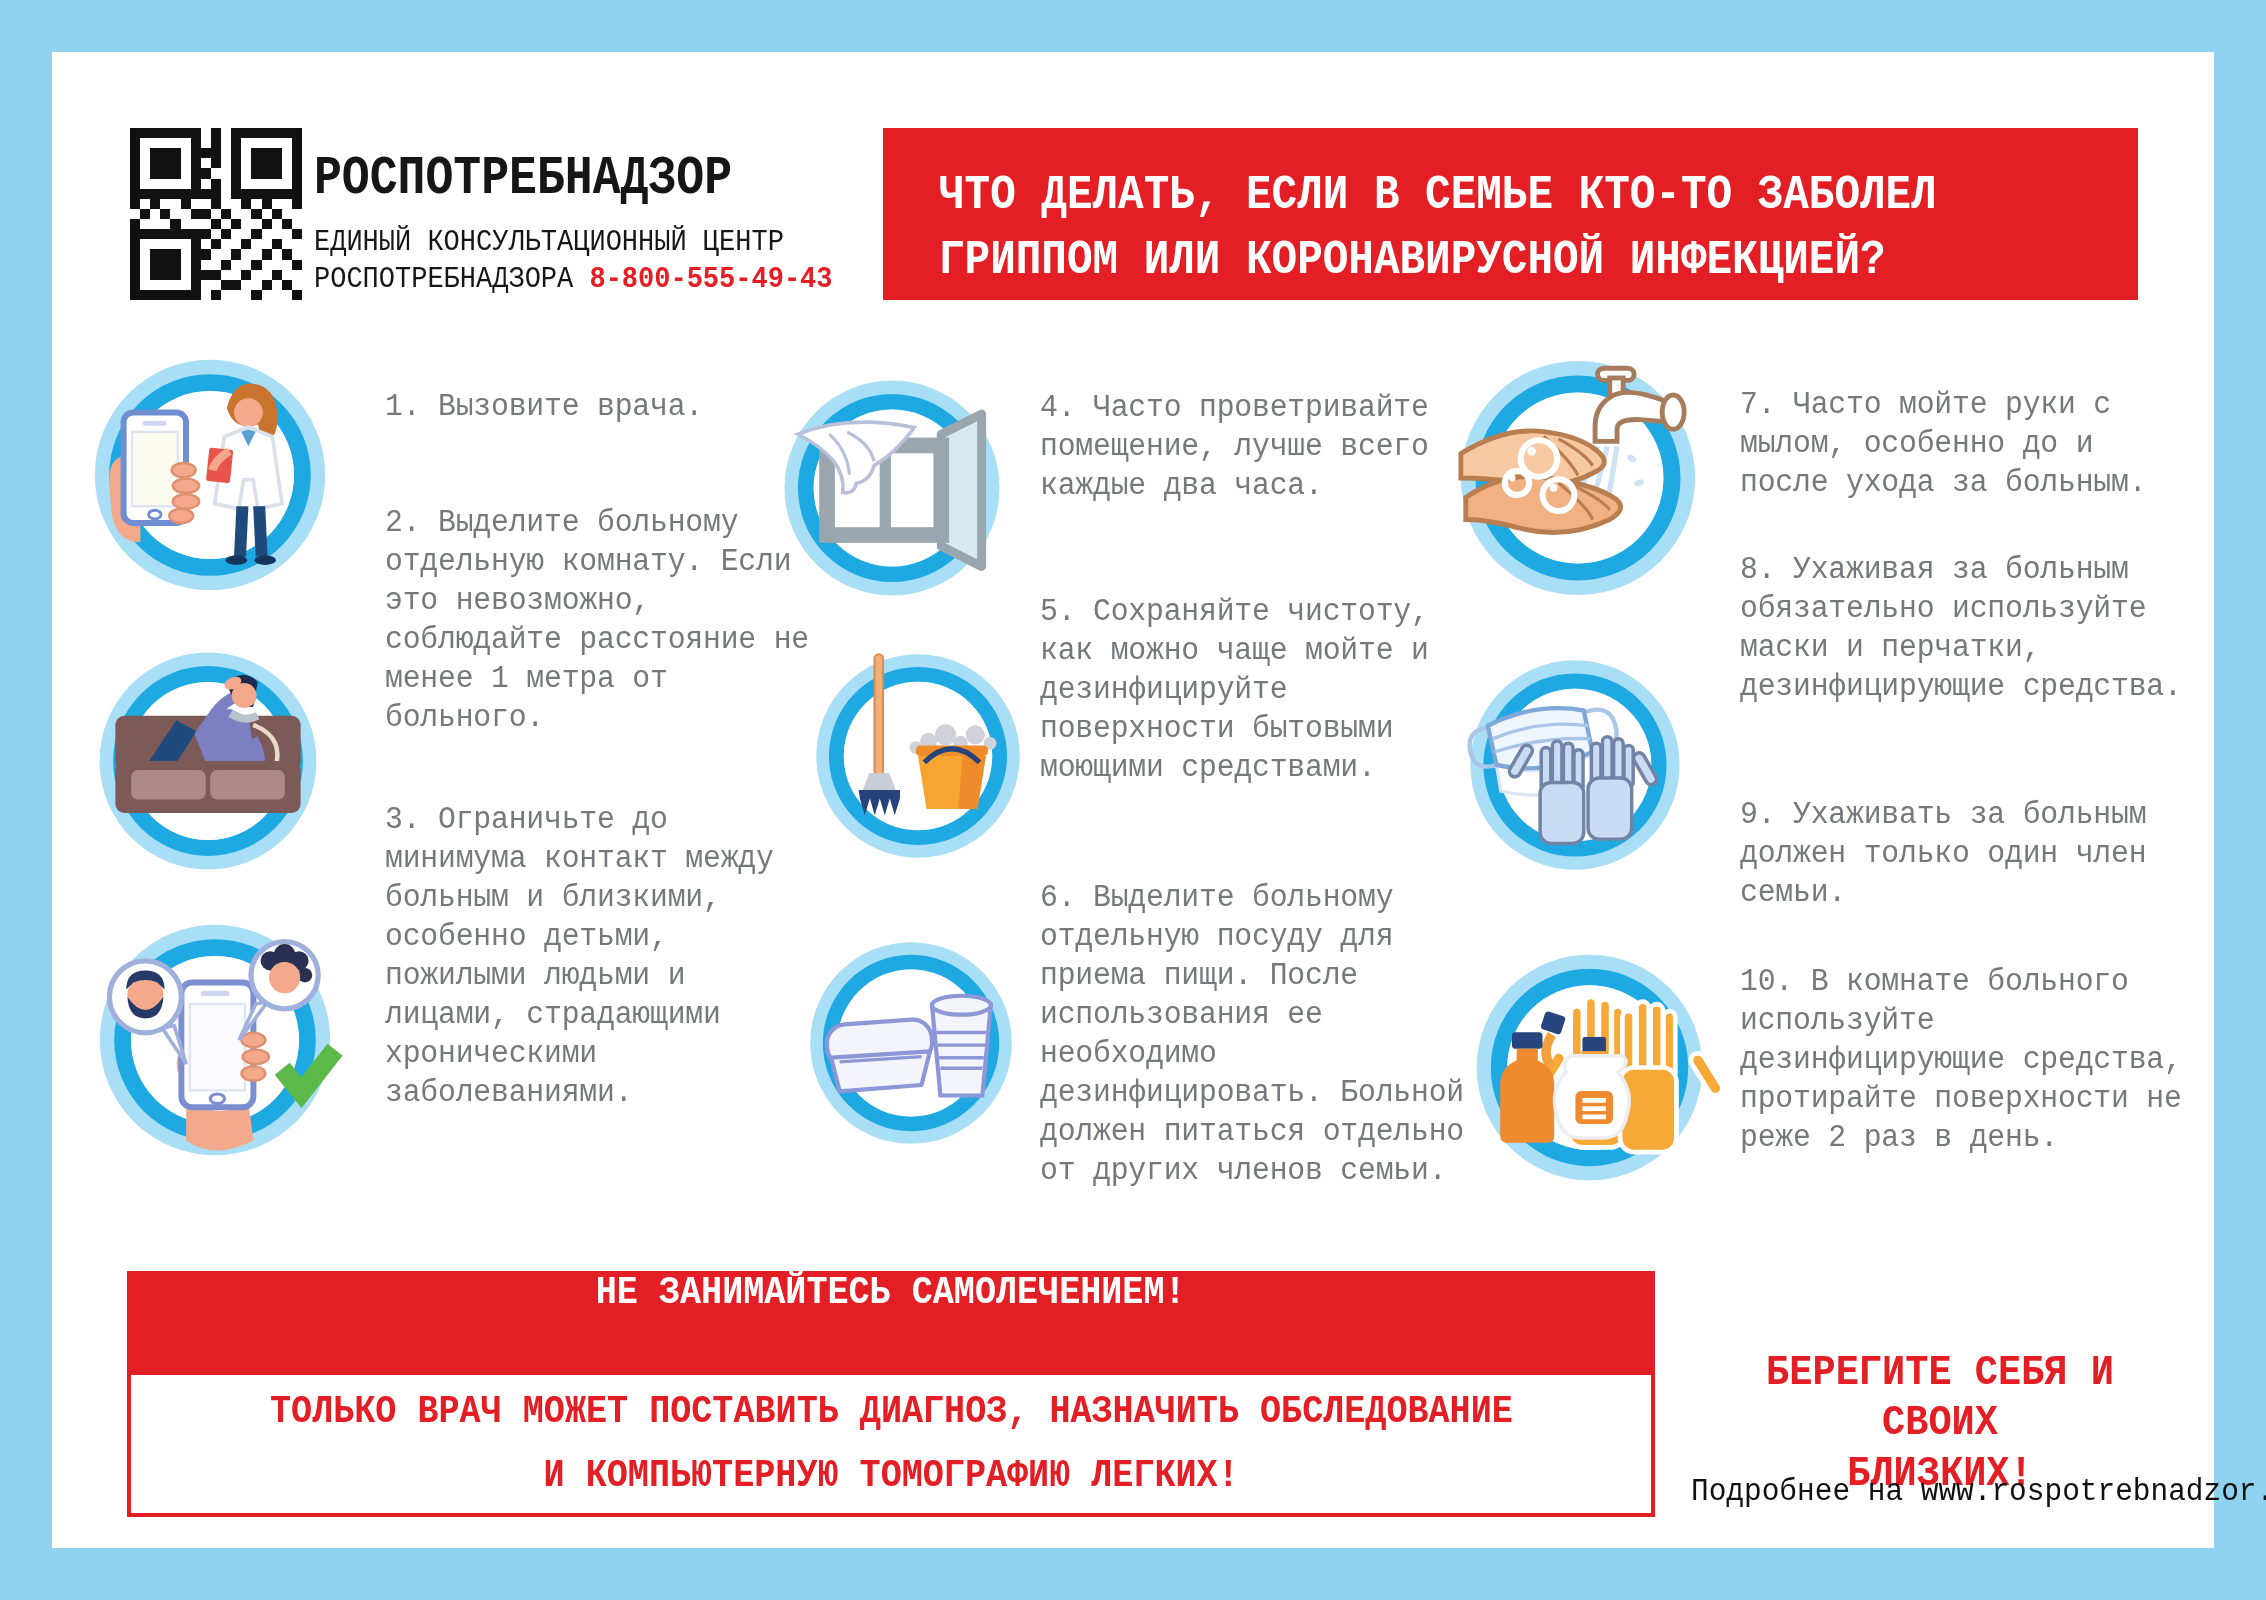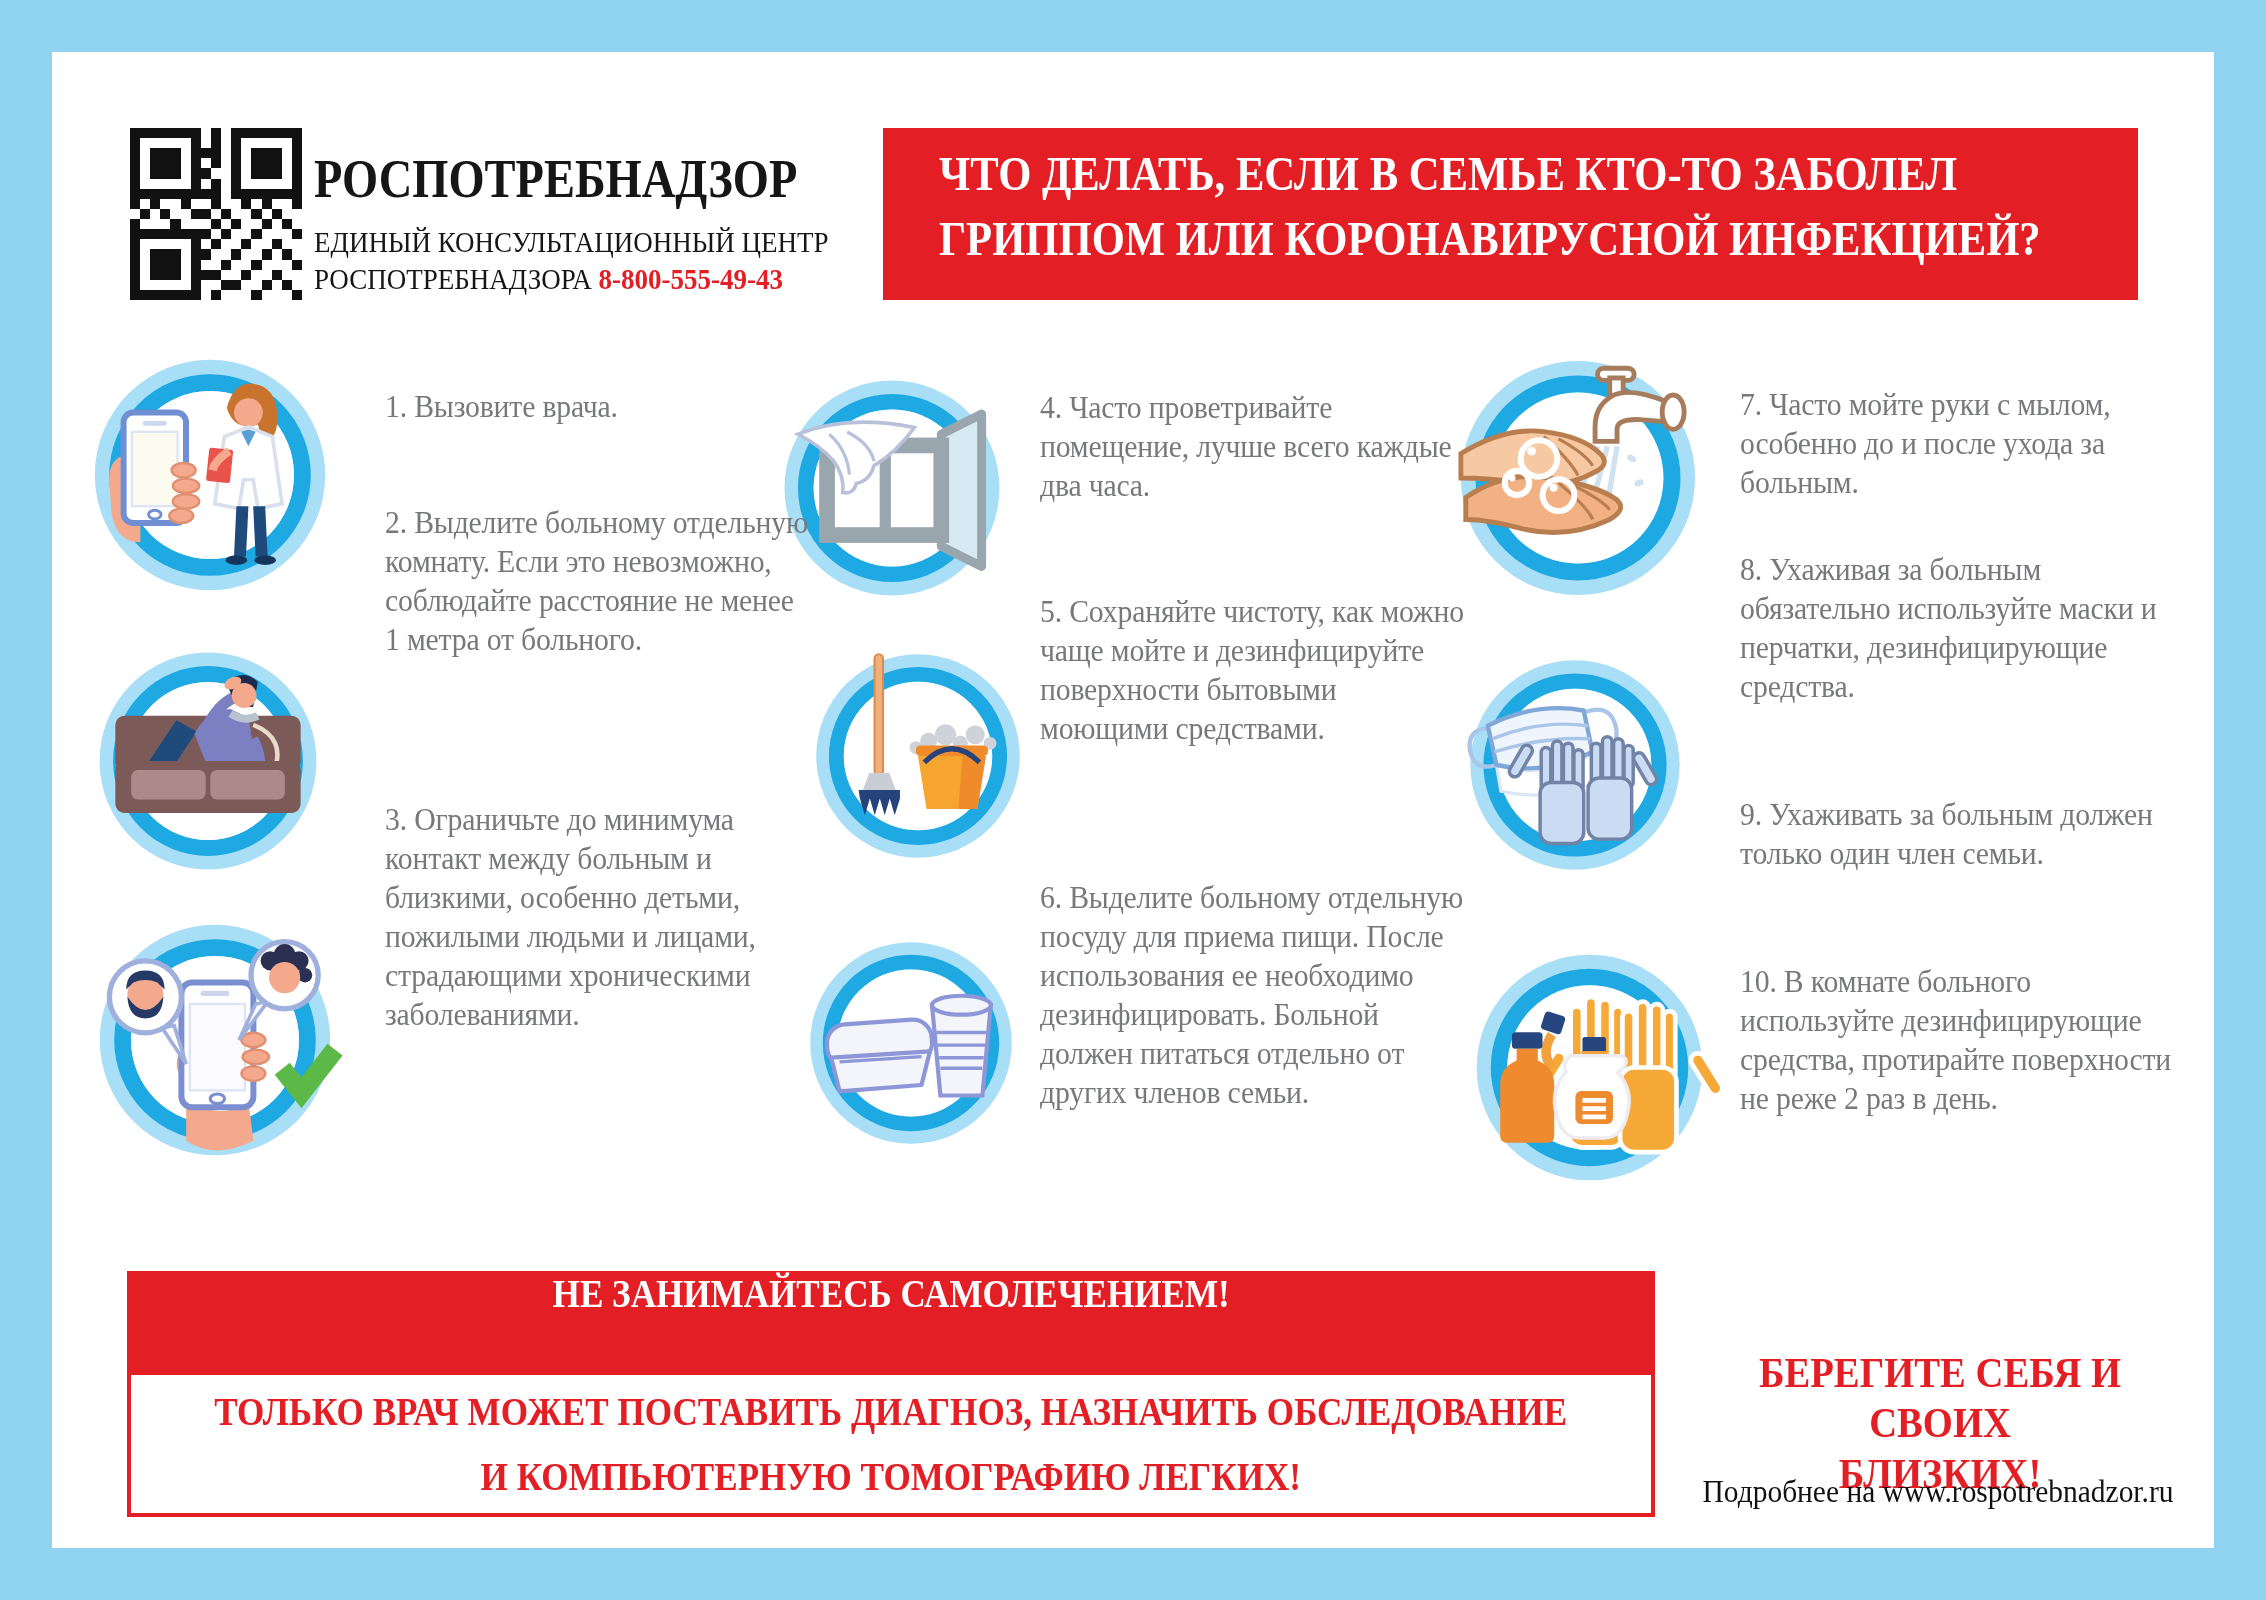--- a/index.html
+++ b/index.html
@@ -1,27 +1,27 @@
 <!DOCTYPE html>
 <html><head>
 <meta charset="utf-8">
 <style>
   html,body{margin:0;padding:0;background:#8fd3f0;}
   .poster{position:relative;width:2266px;height:1600px;background:#8fd3f0;
-    font-family:Liberation Serif, serif;overflow:hidden;}
+    font-family:Liberation Mono, monospace;overflow:hidden;}
   .white-area{position:absolute;left:52px;top:52px;right:52px;bottom:52px;background:#ffffff;}
   
   .qr{position:absolute;left:130px;top:128px;width:172px;height:172px;}
   .org-name{position:absolute;left:314px;top:148px;font-size:54px;font-weight:bold;color:#161616;
     transform:scaleX(.86);transform-origin:left top;white-space:nowrap;letter-spacing:0;}
   .center-info{position:absolute;left:314px;top:224px;font-size:30px;color:#161616;line-height:1.23;
     transform:scaleX(.9);transform-origin:left top;white-space:nowrap;}
   .phone{color:#e31e24;font-weight:bold;}
   .title-banner{position:absolute;left:883px;top:128px;width:1255px;height:172px;background:#e31e24;
-    box-sizing:border-box;padding:13px 20px 0 56px;}
+    box-sizing:border-box;padding:35px 20px 0 56px;}
   .title-banner .line{font-size:49px;font-weight:bold;color:#ffffff;line-height:1.33;
     transform:scaleX(.87);transform-origin:left top;white-space:nowrap;}
   
   .tip{position:absolute;font-size:31px;line-height:1.26;color:#77787b;
     transform:scaleX(.96);transform-origin:left top;letter-spacing:-.2px;}
   .icon{position:absolute;}
   .icon svg{display:block;width:100%;height:100%;overflow:visible;}
   
   .warn-banner{position:absolute;left:127px;top:1271px;width:1528px;height:100px;background:#e31e24;
     display:flex;align-items:flex-start;justify-content:center;}

